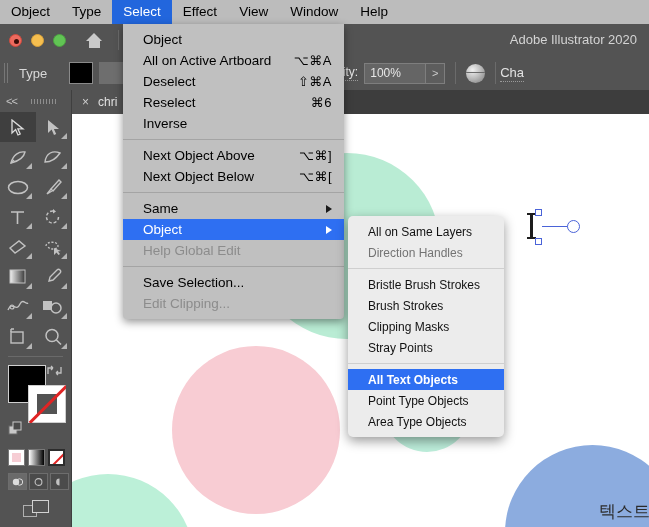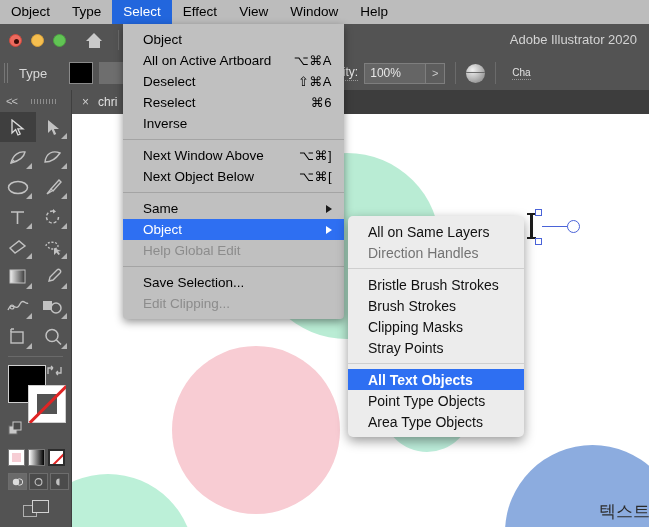--- a/index.html
+++ b/index.html
@@ -81,21 +81,21 @@
   #opt-sep2{ width:1px;height:22px; background:#6b6b6b; margin-left:10px;}
   #opt-sphere{
     margin-left:10px; width:19px;height:19px;border-radius:50%;
     background:radial-gradient(circle at 35% 32%,#f0f0f0 0%,#bdbdbd 45%,#7a7a7a 100%);
     position:relative; overflow:hidden;
   }
   #opt-sphere:after{
     content:""; position:absolute; left:0; top:8px; width:19px; height:1.5px; background:#6a6a6a;
   }
   #opt-sep3{ width:1px;height:22px; background:#6b6b6b; margin-left:10px;}
-  #opt-char{ margin-left:16px; font-size:10px; color:#e3e3e3;
+  #opt-char{ margin-left:4px; font-size:13px; color:#e3e3e3;
     border-bottom:1px dotted #9a9a9a; padding-bottom:1px; white-space:nowrap;}
 
   
   #tabbar{
     position:absolute; left:72px; top:90px; width:577px; height:24px;
     background:#3d3d3d;
   }
   #doctab{
     position:absolute; left:0; top:0; height:24px; background:#535353;
     display:flex; align-items:center; padding:0 10px; color:#e0e0e0; font-size:12px;
@@ -216,26 +216,26 @@
   .mi.hl .lbl{ color:#fff; }
   .mi.hl .arr{ border-left-color:#fff; }
   .arr{
     width:0;height:0; border-top:4.5px solid transparent; border-bottom:4.5px solid transparent;
     border-left:6px solid #1a1a1a; margin-left:6px;
   }
   .msep{ height:1px; background:#a4a4a4; margin:5px 0; }
 
   
   #objectsub{
-    position:absolute; left:348px; top:216px; width:176px;
+    position:absolute; left:348px; top:216px; width:156px;
     background:#ececec;
     box-shadow:0 4px 12px rgba(0,0,0,.4);
     border-radius:5px;
     padding:5px 0;
-    font-size:14px; color:#111;
+    font-size:12px; color:#111;
     z-index:50;
   }
   #objectsub .mi{ padding:0 12px 0 20px; }
   #objectsub .msep{ background:#cfcfcf; }
   #objectsub .mi.dis .lbl{ color:#737373; }
   #objectsub .mi.hl{ background:#2e6ff2; }
   #objectsub .mi.hl .lbl{ color:#fff; font-weight:bold;}
 </style>
 </head>
 <body>
@@ -504,21 +504,21 @@
     <span class="key">⌘6</span>
   </div>
   <div class="mi">
     <span class="lbl">Inverse</span>
     <span class="key"></span>
   </div>
 
   <div class="msep"></div>
 
   <div class="mi">
-    <span class="lbl">Next Window Above</span>
+    <span class="lbl">Next Object Above</span>
     <span class="key">⌥⌘]</span>
   </div>
   <div class="mi">
     <span class="lbl">Next Object Below</span>
     <span class="key">⌥⌘[</span>
   </div>
 
   <div class="msep"></div>
 
   <div class="mi">

